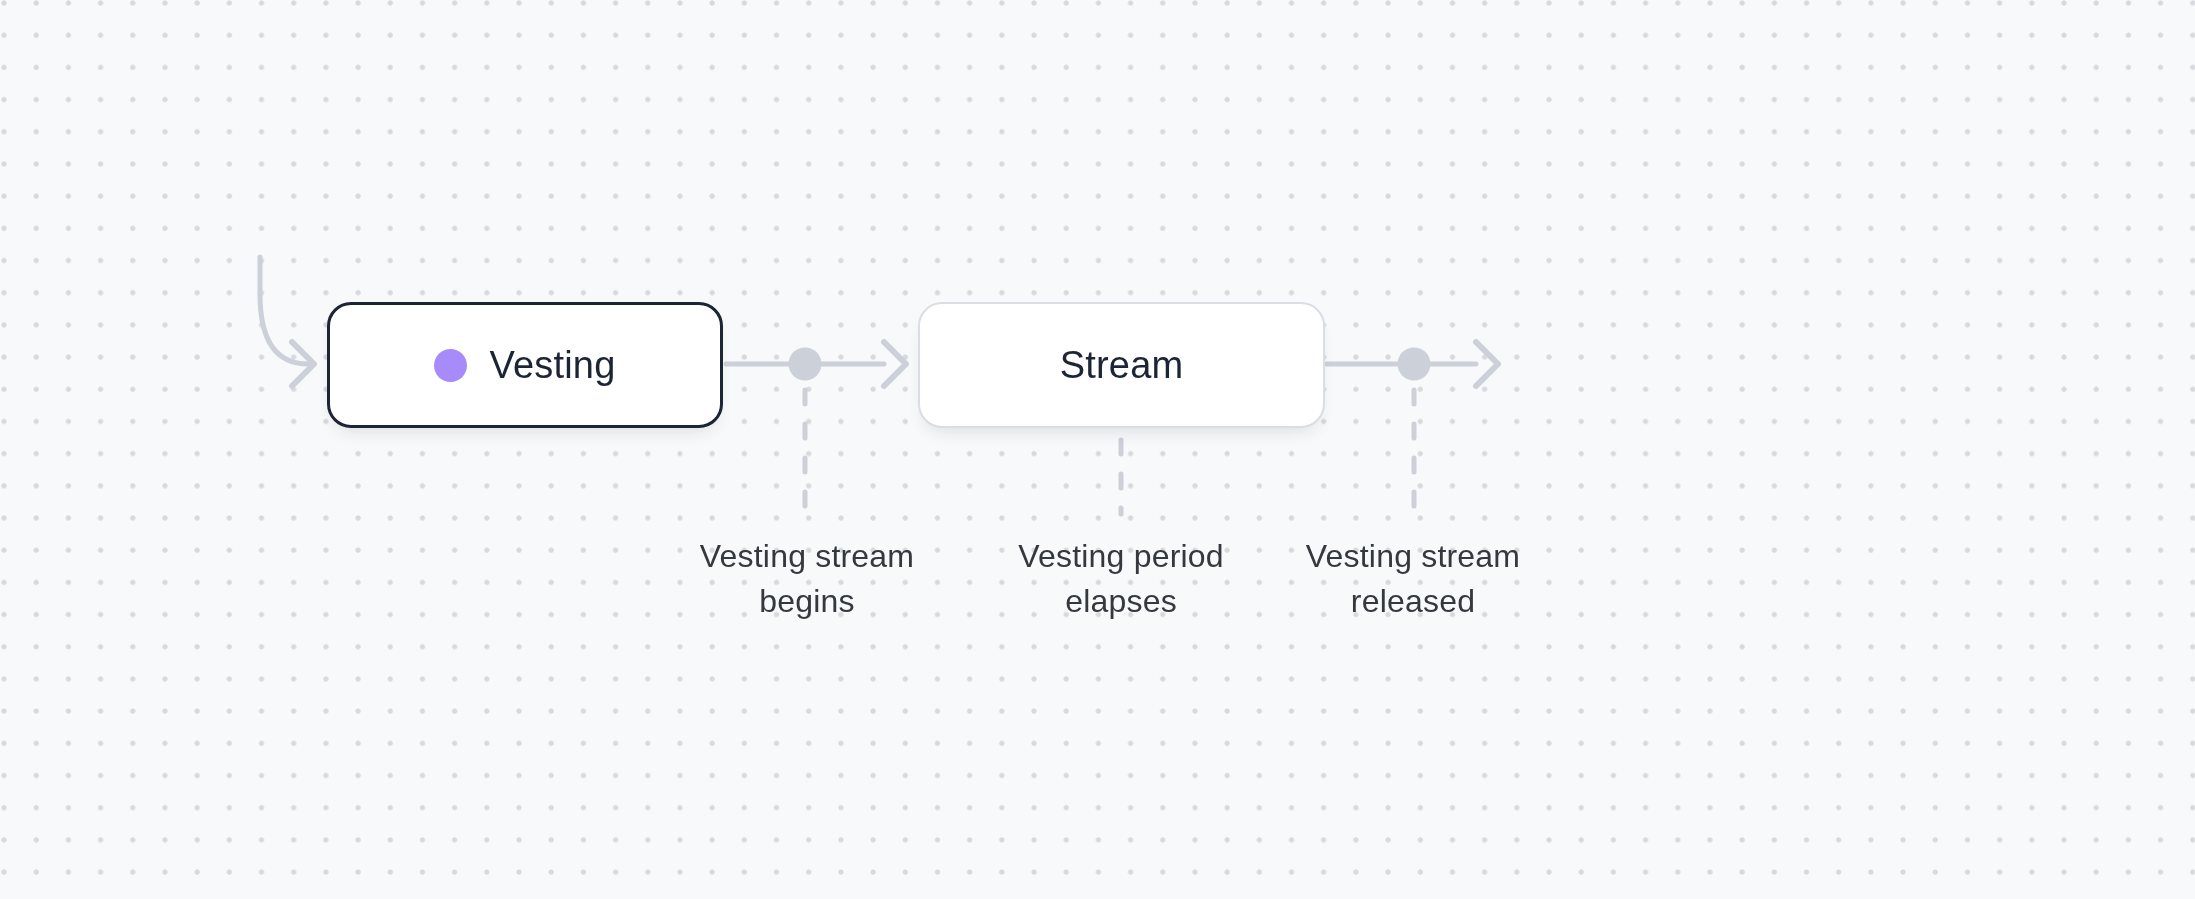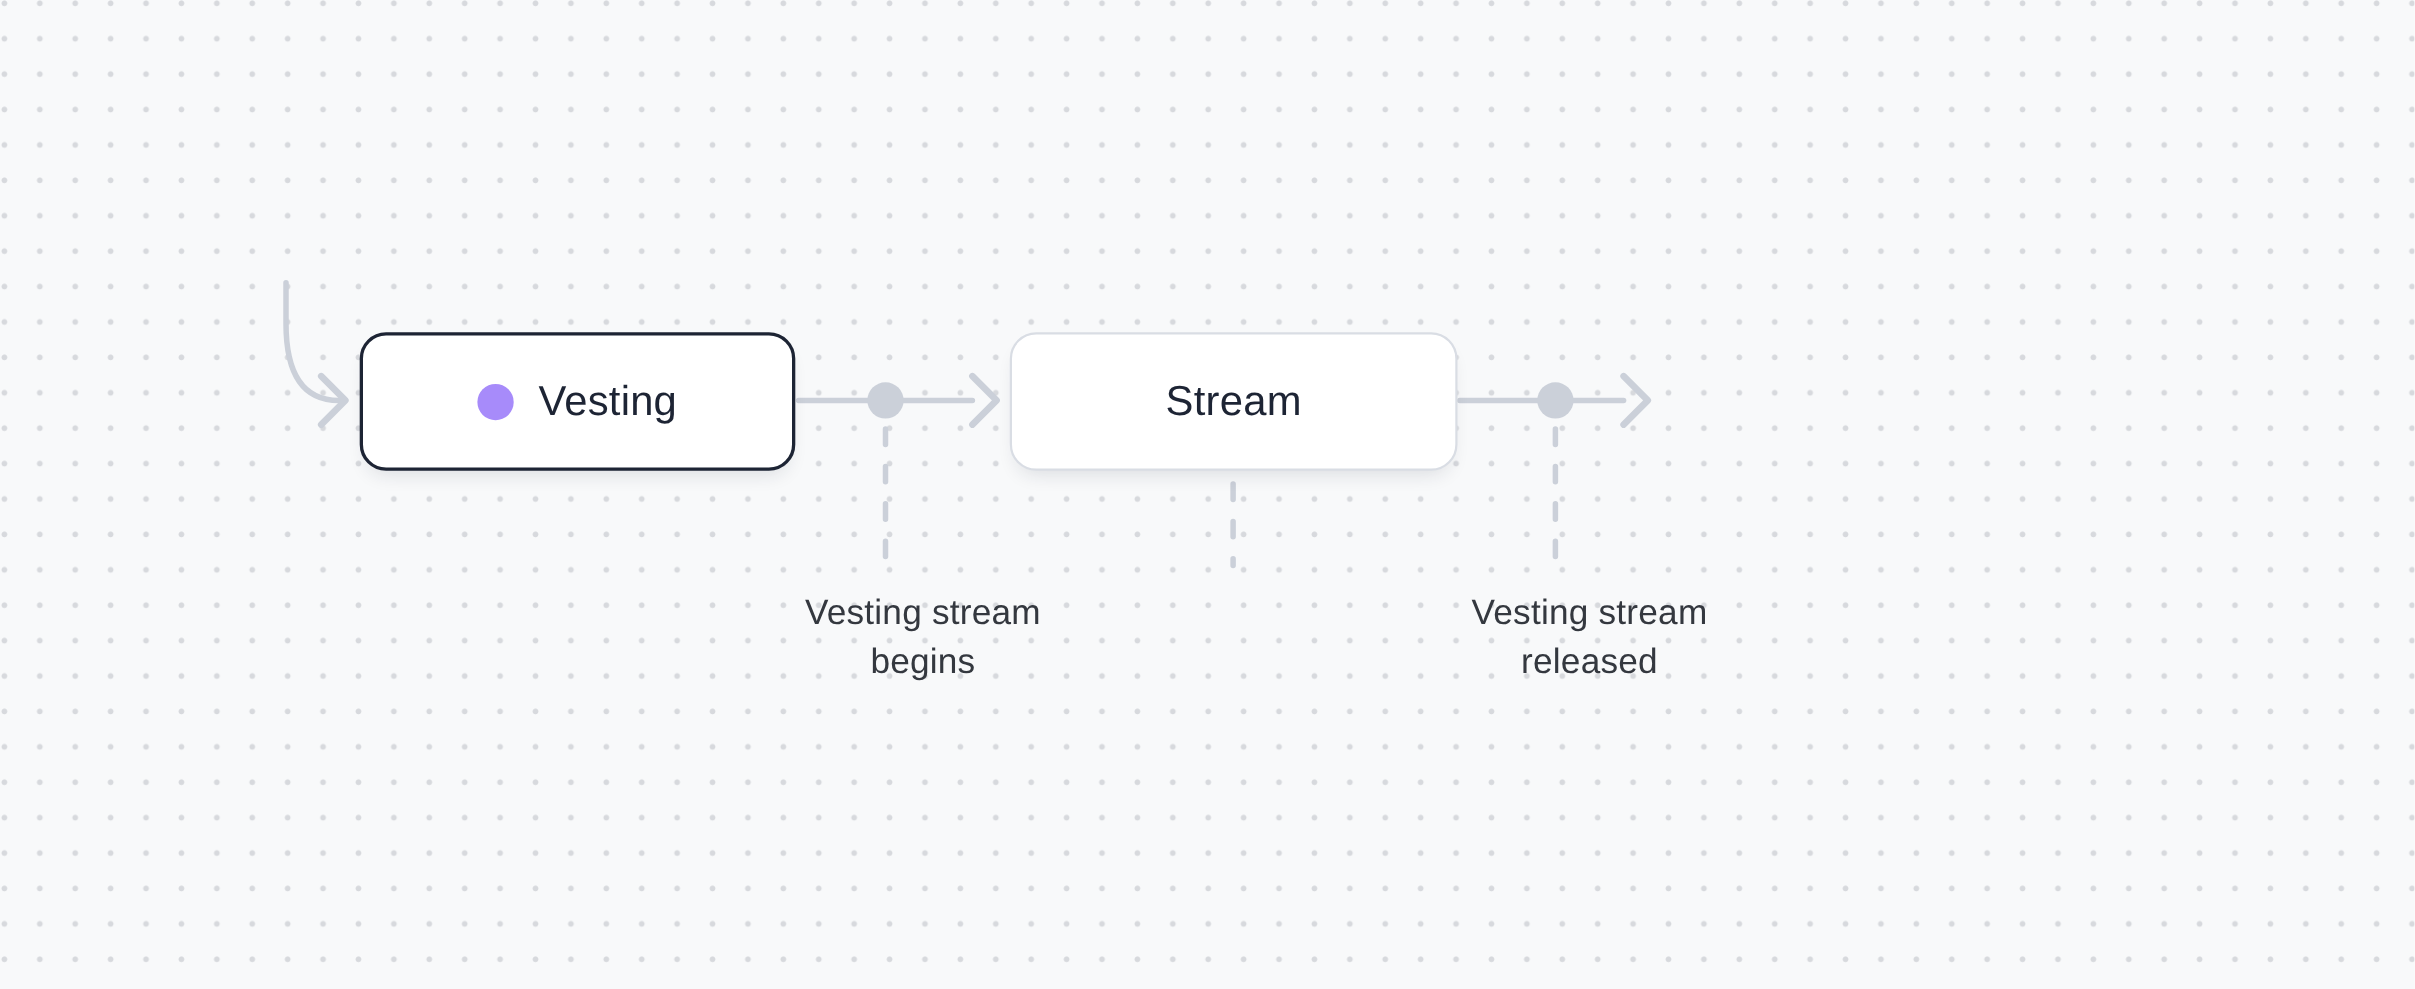--- a/index.html
+++ b/index.html
@@ -50,21 +50,20 @@
     flex:0 0 auto;
   }
   .annotation{
     position:absolute;top:534px;
     transform:translateX(-50%);
     text-align:center;
     white-space:pre-line;
     font-size:32px;line-height:45px;font-weight:500;
     color:var(--annotation-text);
     letter-spacing:0.2px;
-    margin-left:32px;
   }
   .annotation-1{left:807px;}
   .annotation-2{left:1121px;}
   .annotation-3{left:1413px;}
 </style>
 </head>
 <body>
 
 <div class="canvas">
 
@@ -91,16 +90,18 @@
     <span>Vesting</span>
   </div>
 
   <div class="node node-stream">
     <span>Stream</span>
   </div>
 
 
   <div class="annotation annotation-1">Vesting stream
 begins</div>
+  <div class="annotation annotation-2">Vesting period
+elapses</div>
   <div class="annotation annotation-3">Vesting stream
 released</div>
 
 </div>
 
 </body></html>

